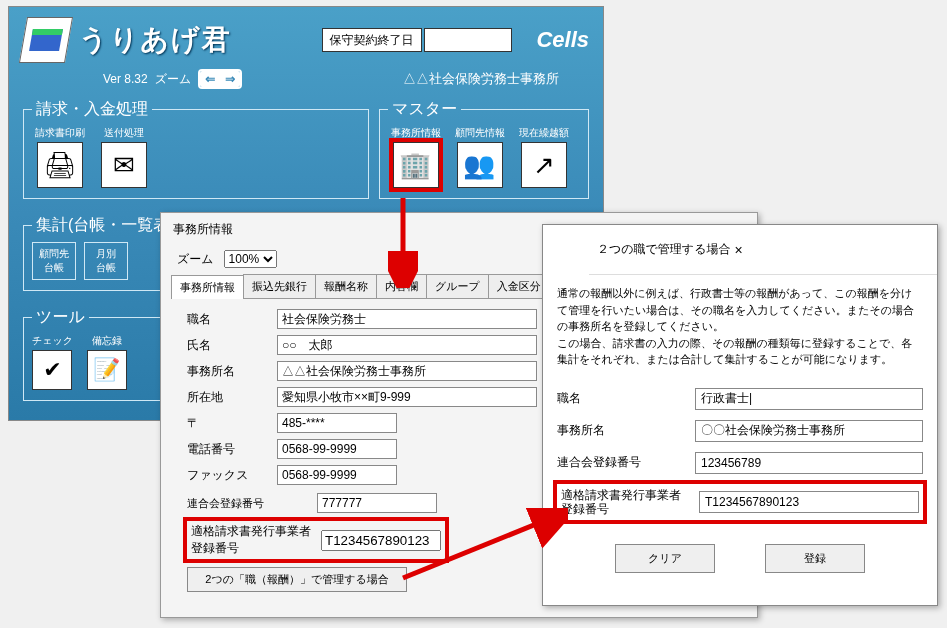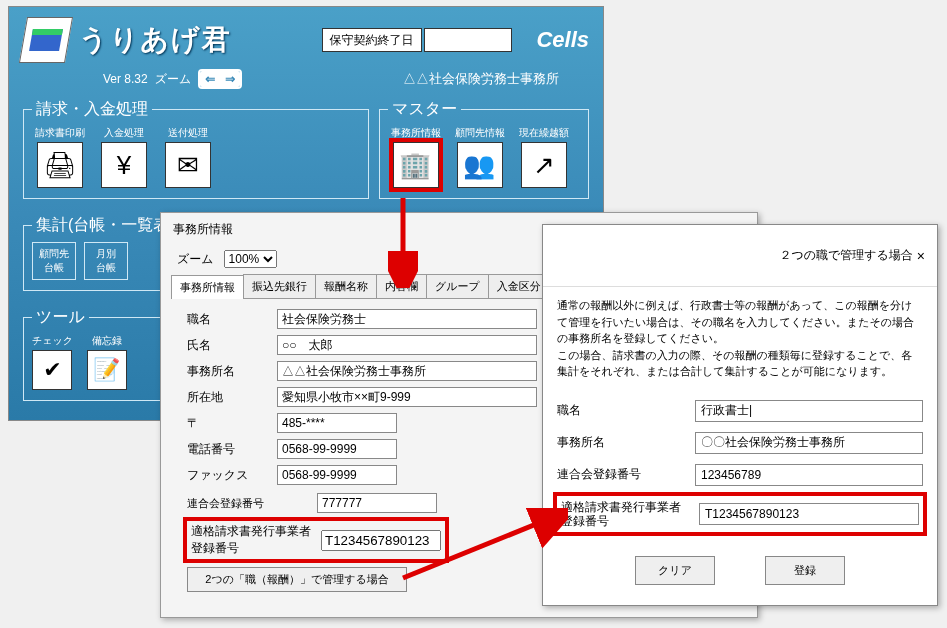--- a/index.html
+++ b/index.html
@@ -128,32 +128,32 @@
   
   .dlg-twojob {
     position: absolute;
     left: 542px; top: 224px;
     width: 396px; height: 382px;
     background: #fff; border: 1px solid #888;
     box-shadow: 2px 2px 6px rgba(0,0,0,.3);
     color:#000;
   }
   .dlg-twojob .title-row {
-    display:flex; justify-content:flex-end; align-items:center;
-    padding:22px 8px; font-size:12px; border-bottom:1px solid #ddd;
+    display:flex; justify-content:flex-start; align-items:center;
+    padding:16px 8px; font-size:12px; border-bottom:1px solid #ddd;margin-left:46px;
   }
   .close-x { font-size:14px; cursor:pointer; padding:0 4px;}
   .dlg-twojob .body { padding: 10px 14px; font-size:11px; line-height:1.5; }
   .desc { margin-bottom: 20px; }
   .tj-row { display:flex; align-items:center; gap:8px; margin:10px 0;}
   .tj-row .lbl { width:130px; font-size:12px; line-height:1.2;}
   .tj-row input { flex:1; font-size:12px; padding:3px 5px; border:1px solid #888;}
   .tj-highlight { outline:4px solid #d00; padding:4px; margin:6px 0;}
   .tj-buttons { display:flex; justify-content:center; gap:50px; margin-top:24px;}
-  .tj-buttons button { width:80px; padding:6px 0;}
+  .tj-buttons button { width:100px; padding:6px 0;}
 
   
   .arrow {
     position:absolute; pointer-events:none;
   }
 </style>
 </head>
 <body>
 
 <div class="main-app">
@@ -178,24 +178,20 @@
     <span class="office-name-hdr">△△社会保険労務士事務所</span>
   </div>
 
   <div class="two-col">
     <fieldset class="grp" style="flex:1">
       <legend>請求・入金処理</legend>
       <div class="btn-row">
         <div class="app-btn">
             <span>請求書印刷</span>
             <div class="ico">🖨</div>
-          </div>
-        <div class="app-btn">
-            <span>入金処理</span>
-            <div class="ico">¥</div>
           </div>
         <div class="app-btn">
             <span>送付処理</span>
             <div class="ico">✉</div>
           </div>
       </div>
     </fieldset>
     <fieldset class="grp" style="width:210px">
       <legend>マスター</legend>
       <div class="btn-row">

